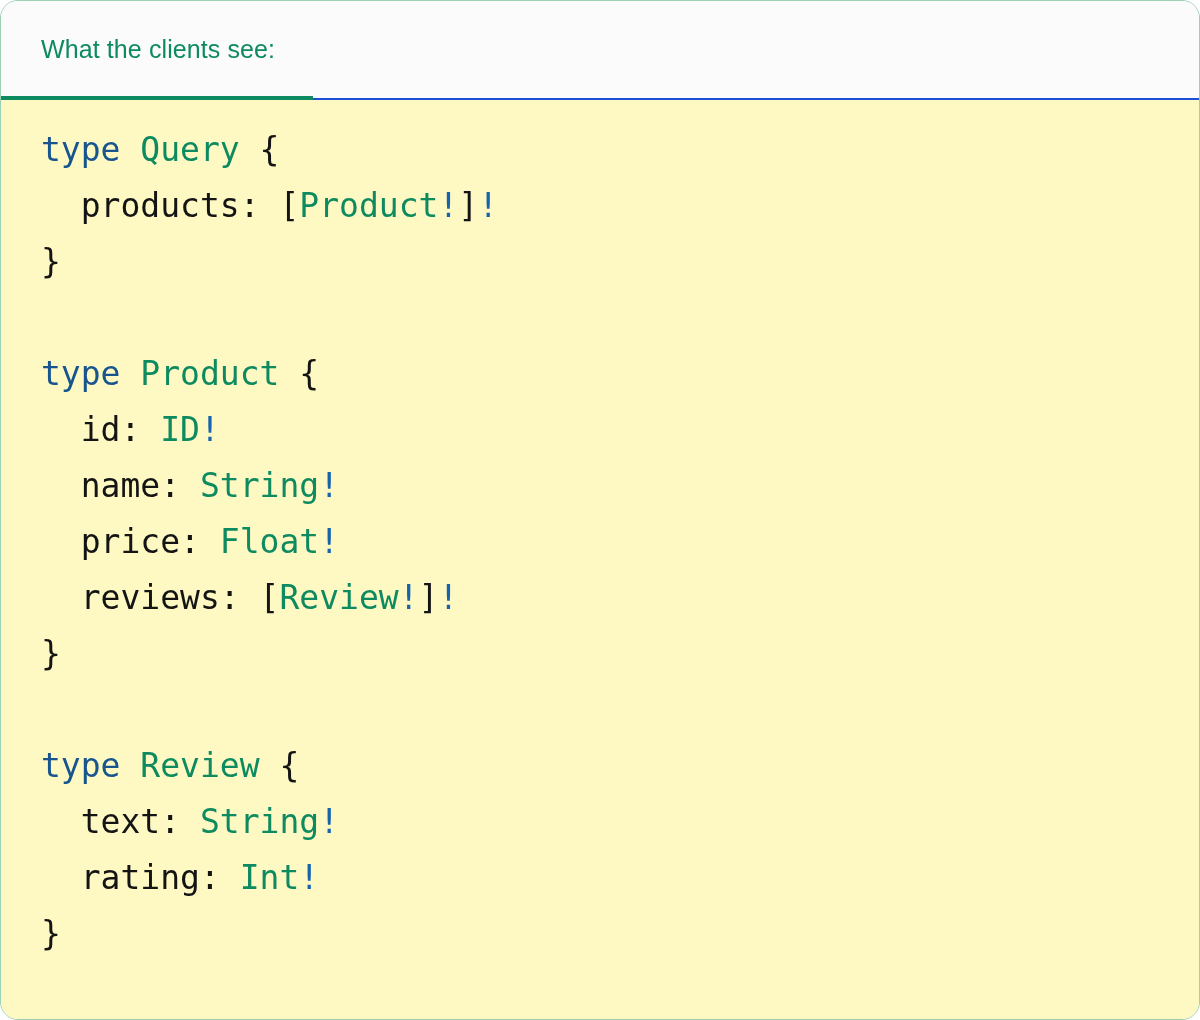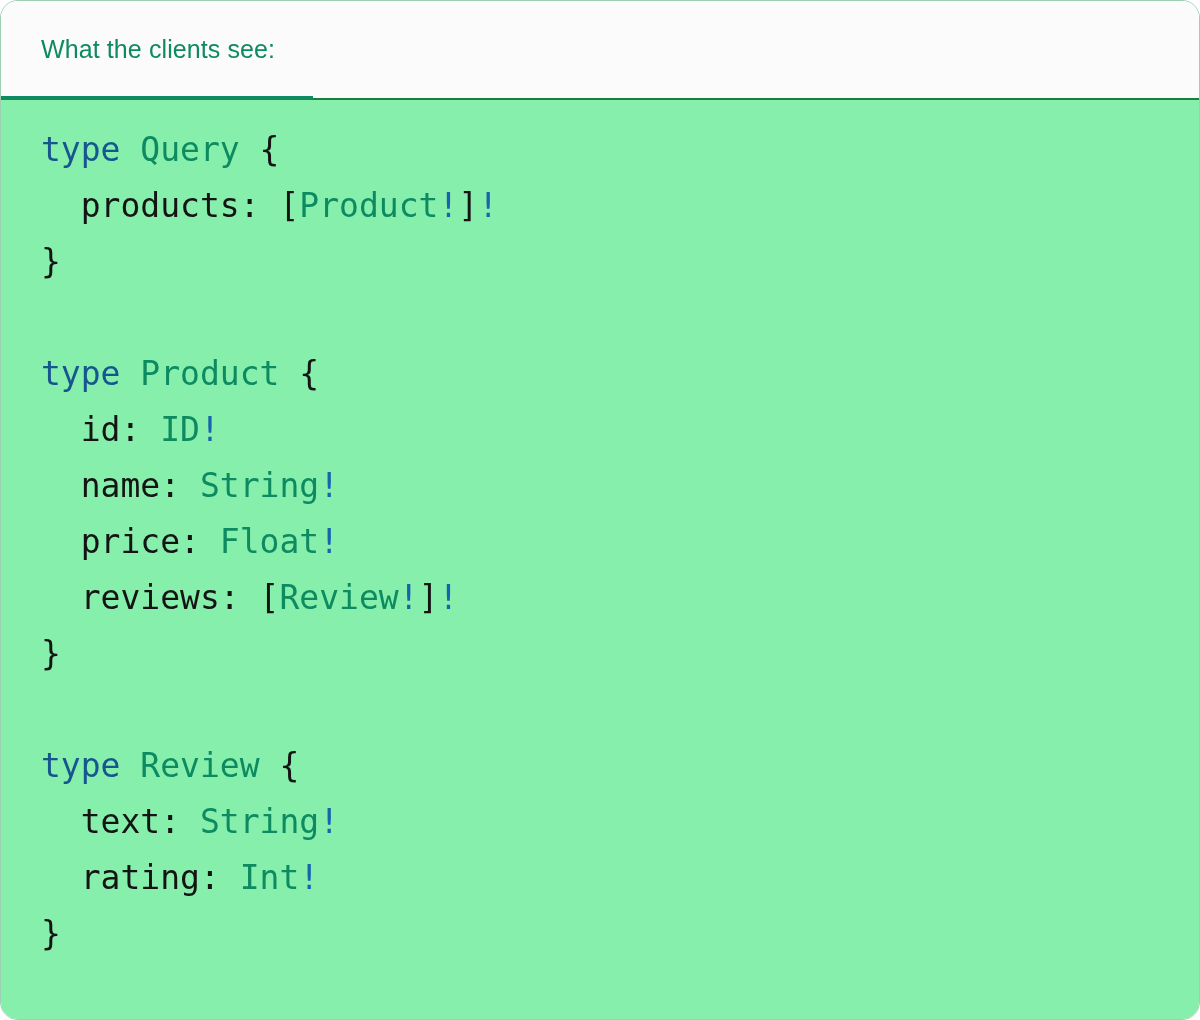--- a/index.html
+++ b/index.html
@@ -28,21 +28,21 @@
     display: flex;
     flex-direction: column;
   }
 
   
   .tabbar {
     position: relative;
     flex: 0 0 auto;
     height: 99px;
     background: #fbfbfb;
-    border-bottom: 2px solid #15803d;
+    border-bottom: 2px solid #1d4ed8;
     display: flex;
     align-items: center;
     padding: 0;
   }
   .tab {
     position: relative;
     height: 100%;
     display: flex;
     align-items: center;
     padding: 0 38px 0 40px;
@@ -66,21 +66,21 @@
     right: 0;
     bottom: -2px;
     height: 4px;
     background: #0d8a60;
   }
   .tab.active .tab-label { color: #0d8a60; }
 
   
   .code-area {
     flex: 1 1 auto;
-    background: #86efac;
+    background: #fef9c3;
     padding: 22px 0 0 0;
     overflow: hidden;
   }
   .code-block {
     font-family: "DejaVu Sans Mono", monospace;
     font-size: 33px;
     line-height: 56px;
     white-space: pre;
     padding: 0 40px;
     margin: 0;

